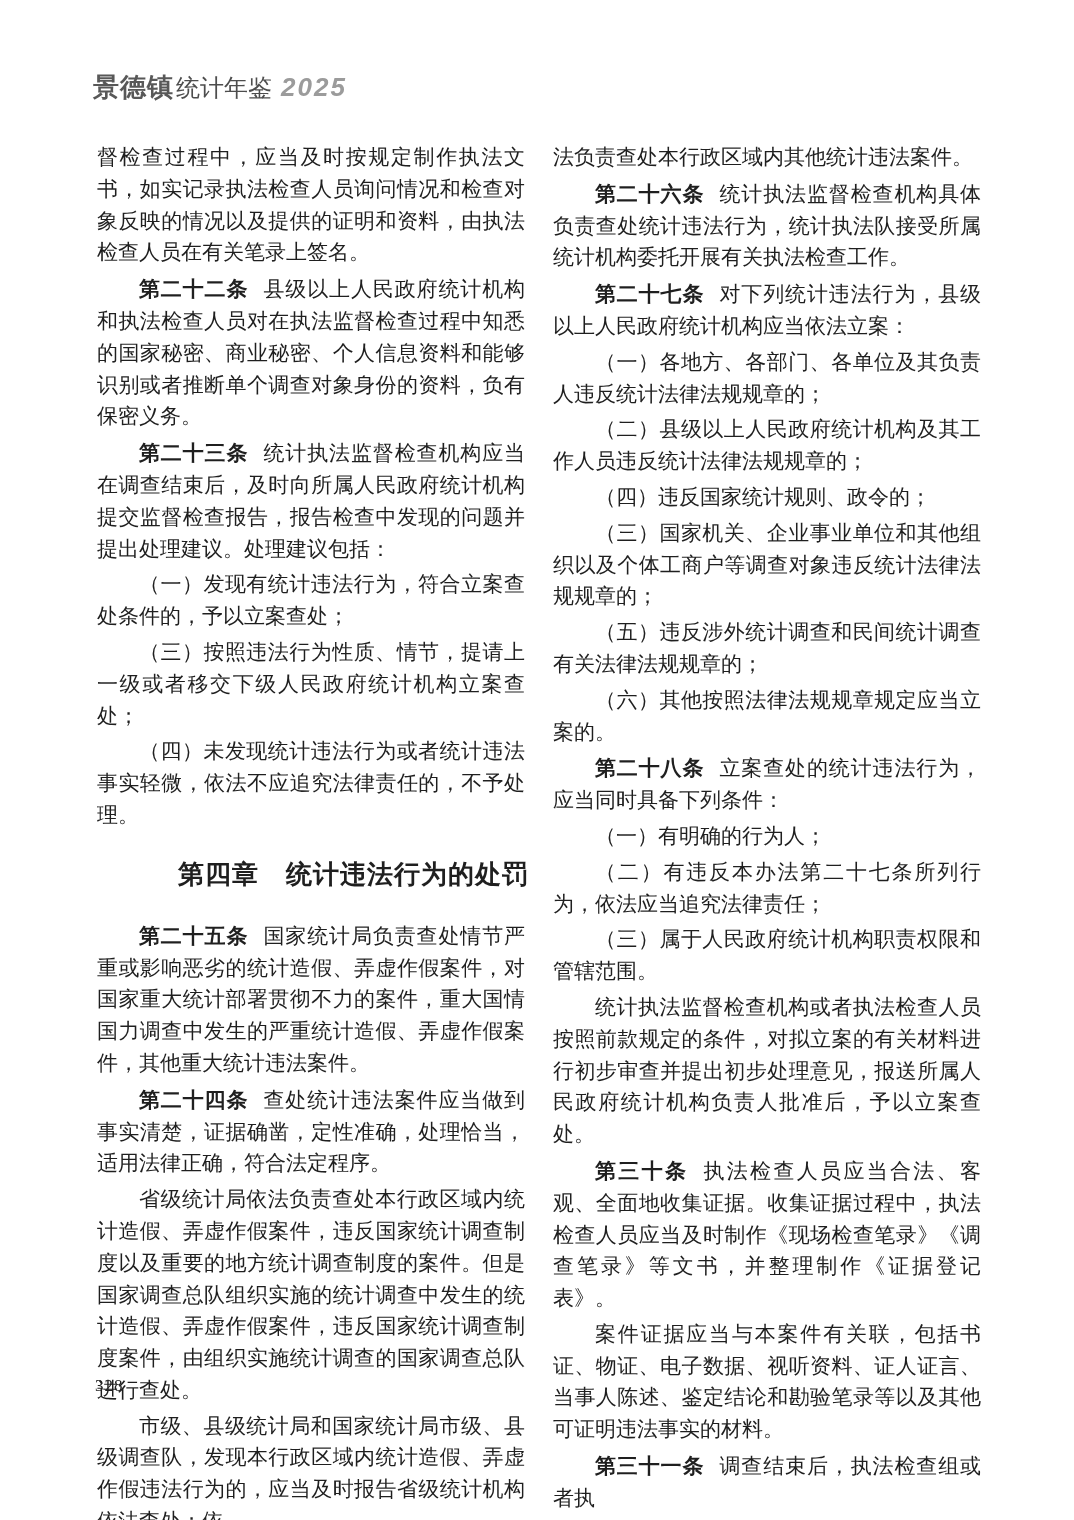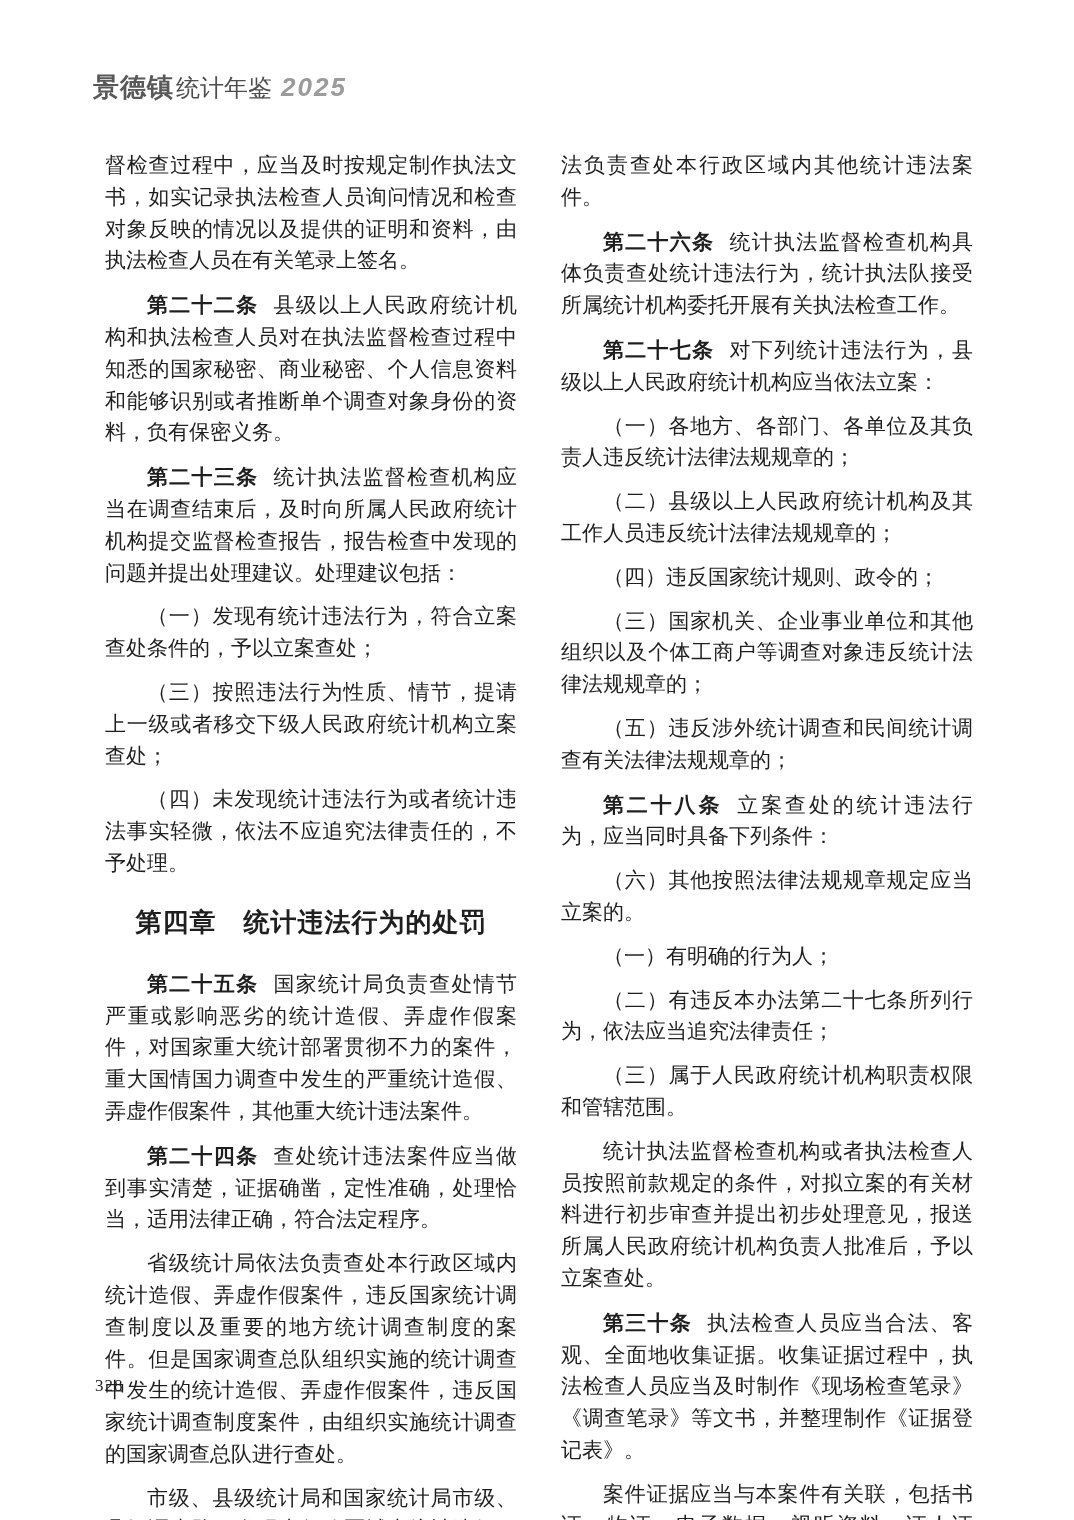--- a/index.html
+++ b/index.html
@@ -55,34 +55,34 @@
     top: 138px;
     width: 892px;
     display: flex;
     gap: 20px;
   }
   .col {
     width: 436px;
     flex: 0 0 436px;
   }
   .para {
-    margin: 12px;
+    margin: 4px;
     font-size: 21px;
     line-height: 31.8px;
     text-align: justify;
     text-justify: inter-ideograph;
     text-indent: 2em;
     word-break: break-all;
   }
   .para.continuation {
     text-indent: 0;
   }
   .para.chapter {
     text-indent: 0;
-    text-align: center;
+    text-align: right;
     font-weight: 700;
     font-size: 26px;
     line-height: 38px;
     margin: 24px 0 26px 0;
     letter-spacing: 1px;
   }
   .art-label {
     font-family: "Liberation Sans", "DejaVu Sans", sans-serif;
     font-weight: 700;
     margin-right: 0.72em;
@@ -122,22 +122,22 @@
       </div>
     <div class="col">
         <p class="para continuation">法负责查处本行政区域内其他统计违法案件。</p>
         <p class="para article"><span class="art-label">第二十六条</span><span>统计执法监督检查机构具体负责查处统计违法行为，统计执法队接受所属统计机构委托开展有关执法检查工作。</span></p>
         <p class="para article"><span class="art-label">第二十七条</span><span>对下列统计违法行为，县级以上人民政府统计机构应当依法立案：</span></p>
         <p class="para item">（一）各地方、各部门、各单位及其负责人违反统计法律法规规章的；</p>
         <p class="para item">（二）县级以上人民政府统计机构及其工作人员违反统计法律法规规章的；</p>
         <p class="para item">（四）违反国家统计规则、政令的；</p>
         <p class="para item">（三）国家机关、企业事业单位和其他组织以及个体工商户等调查对象违反统计法律法规规章的；</p>
         <p class="para item">（五）违反涉外统计调查和民间统计调查有关法律法规规章的；</p>
+        <p class="para item">（六）其他按照法律法规规章规定应当立案的。</p>
         <p class="para article"><span class="art-label">第二十八条</span><span>立案查处的统计违法行为，应当同时具备下列条件：</span></p>
-        <p class="para item">（六）其他按照法律法规规章规定应当立案的。</p>
         <p class="para item">（一）有明确的行为人；</p>
         <p class="para item">（二）有违反本办法第二十七条所列行为，依法应当追究法律责任；</p>
         <p class="para item">（三）属于人民政府统计机构职责权限和管辖范围。</p>
         <p class="para paragraph">统计执法监督检查机构或者执法检查人员按照前款规定的条件，对拟立案的有关材料进行初步审查并提出初步处理意见，报送所属人民政府统计机构负责人批准后，予以立案查处。</p>
         <p class="para article"><span class="art-label">第三十条</span><span>执法检查人员应当合法、客观、全面地收集证据。收集证据过程中，执法检查人员应当及时制作《现场检查笔录》《调查笔录》等文书，并整理制作《证据登记表》。</span></p>
         <p class="para paragraph">案件证据应当与本案件有关联，包括书证、物证、电子数据、视听资料、证人证言、当事人陈述、鉴定结论和勘验笔录等以及其他可证明违法事实的材料。</p>
         <p class="para article"><span class="art-label">第三十一条</span><span>调查结束后，执法检查组或者执</span></p>
       </div>
   </div>
 

